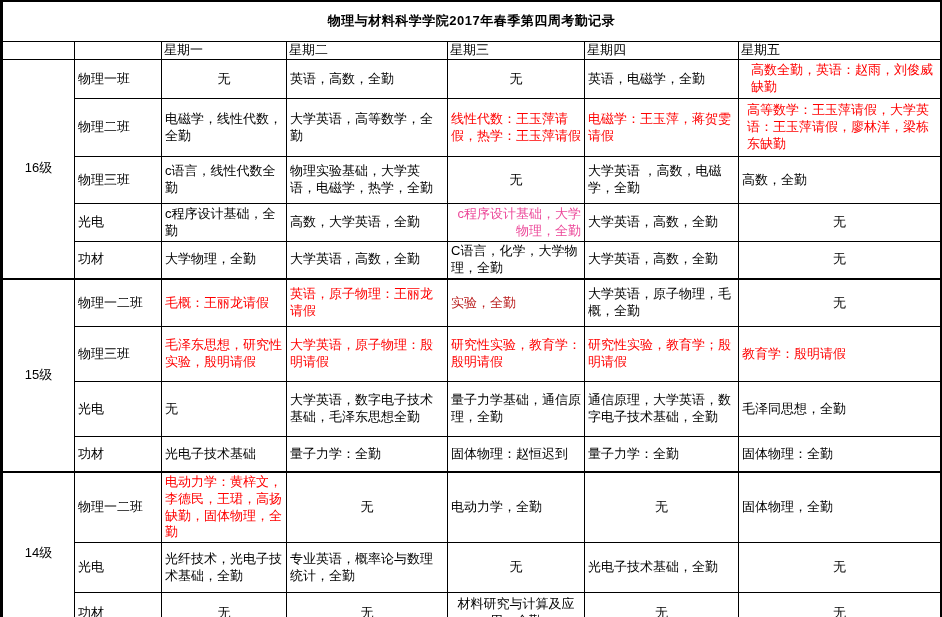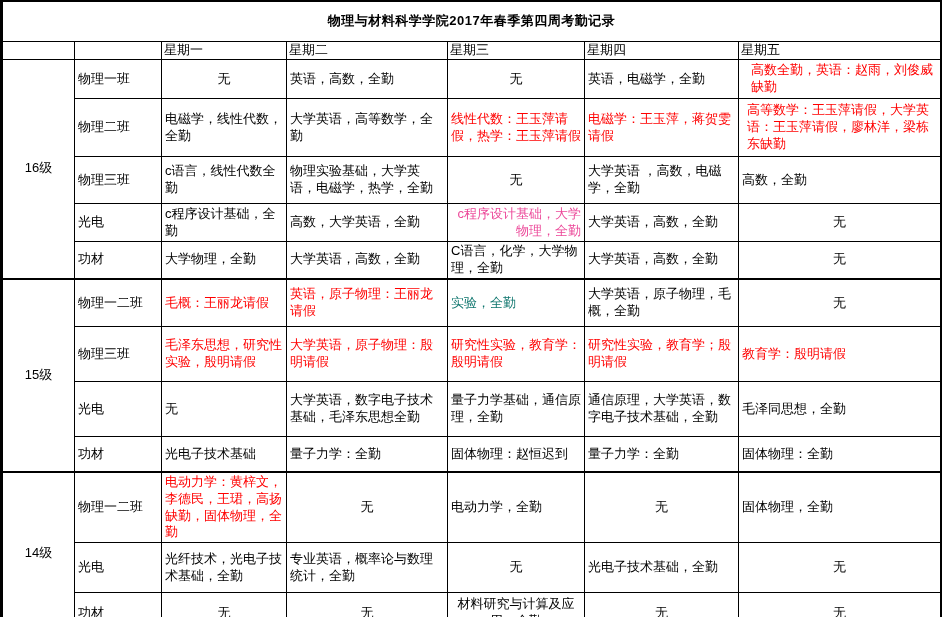--- a/index.html
+++ b/index.html
@@ -114,21 +114,21 @@
       <td class="day-cell" style="color: rgb(0, 0, 0); text-align: left;">C语言，化学，大学物理，全勤</td>
       <td class="day-cell" style="color: rgb(0, 0, 0); text-align: left;">大学英语，高数，全勤</td>
       <td class="day-cell" style="color: rgb(0, 0, 0); text-align: center;">无</td>
     </tr>
 
     <tr class="group-sep" style="height:48px">
       <td class="grade-cell" rowspan="4">15级</td>
       <td class="class-cell">物理一二班</td>
       <td class="day-cell" style="color: rgb(255, 0, 0); text-align: left;">毛概：王丽龙请假</td>
       <td class="day-cell" style="color: rgb(255, 0, 0); text-align: left;">英语，原子物理：王丽龙请假</td>
-      <td class="day-cell" style="color: #0f766e; text-align: left; font-family: Liberation Serif, serif;">实验，全勤</td>
+      <td class="day-cell" style="color: #b91c1c; text-align: left; font-family: Liberation Serif, serif;">实验，全勤</td>
       <td class="day-cell" style="color: rgb(0, 0, 0); text-align: left;">大学英语，原子物理，毛概，全勤</td>
       <td class="day-cell" style="color: rgb(0, 0, 0); text-align: center;">无</td>
     </tr>
     <tr style="height:55px">
       <td class="class-cell">物理三班</td>
       <td class="day-cell" style="color: rgb(255, 0, 0); text-align: left;">毛泽东思想，研究性实验，殷明请假</td>
       <td class="day-cell" style="color: rgb(255, 0, 0); text-align: left;">大学英语，原子物理：殷明请假</td>
       <td class="day-cell" style="color: rgb(255, 0, 0); text-align: left; margin-left: 43px;">研究性实验，教育学：殷明请假</td>
       <td class="day-cell" style="color: rgb(255, 0, 0); text-align: left;">研究性实验，教育学；殷明请假</td>
       <td class="day-cell" style="color: rgb(255, 0, 0); text-align: left;">教育学：殷明请假</td>

